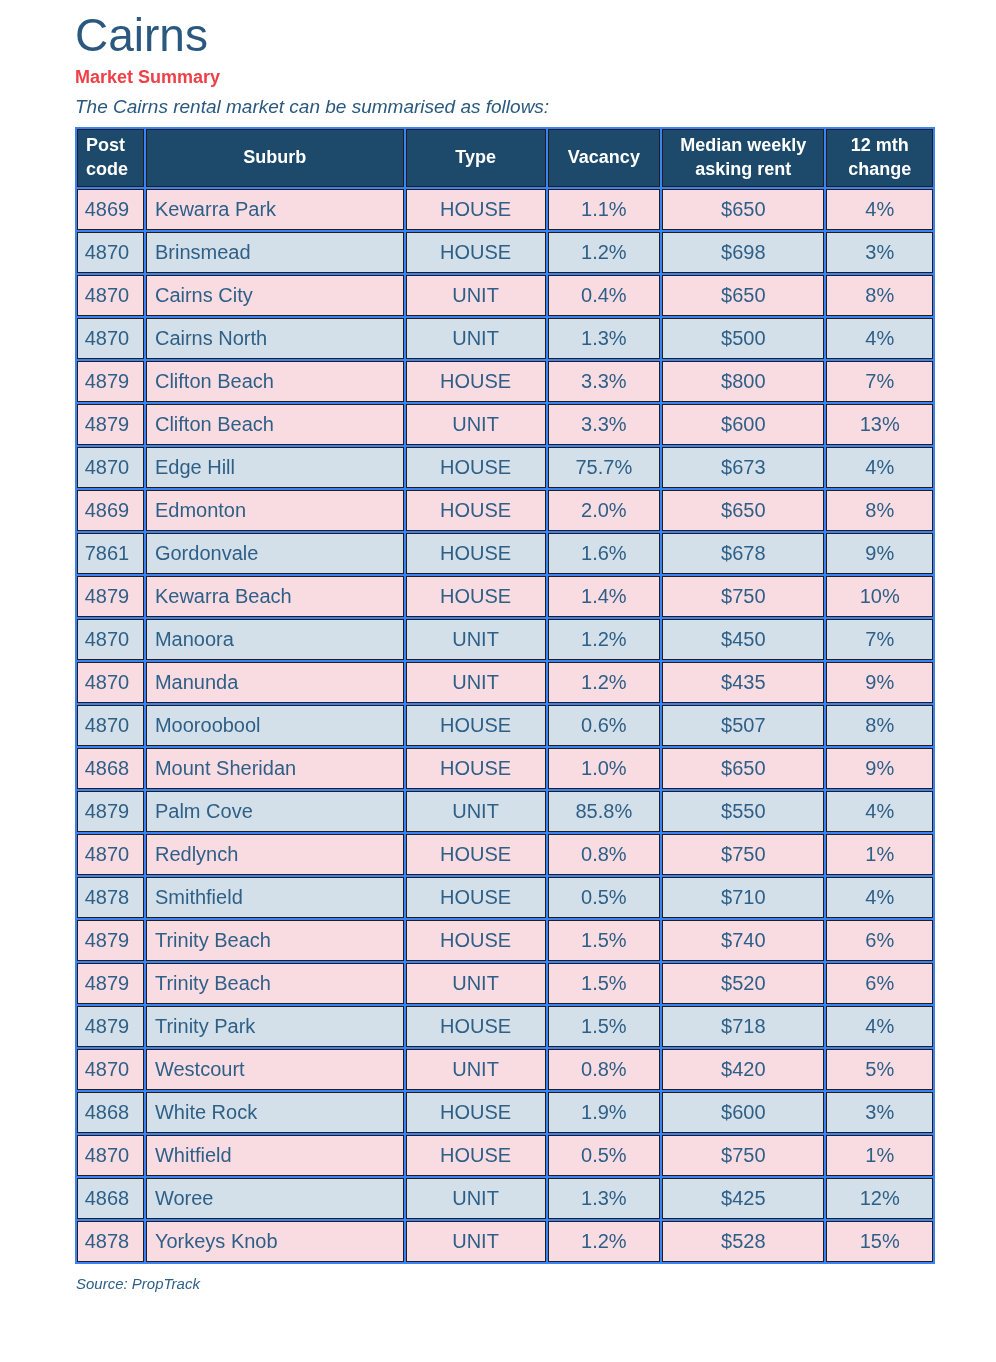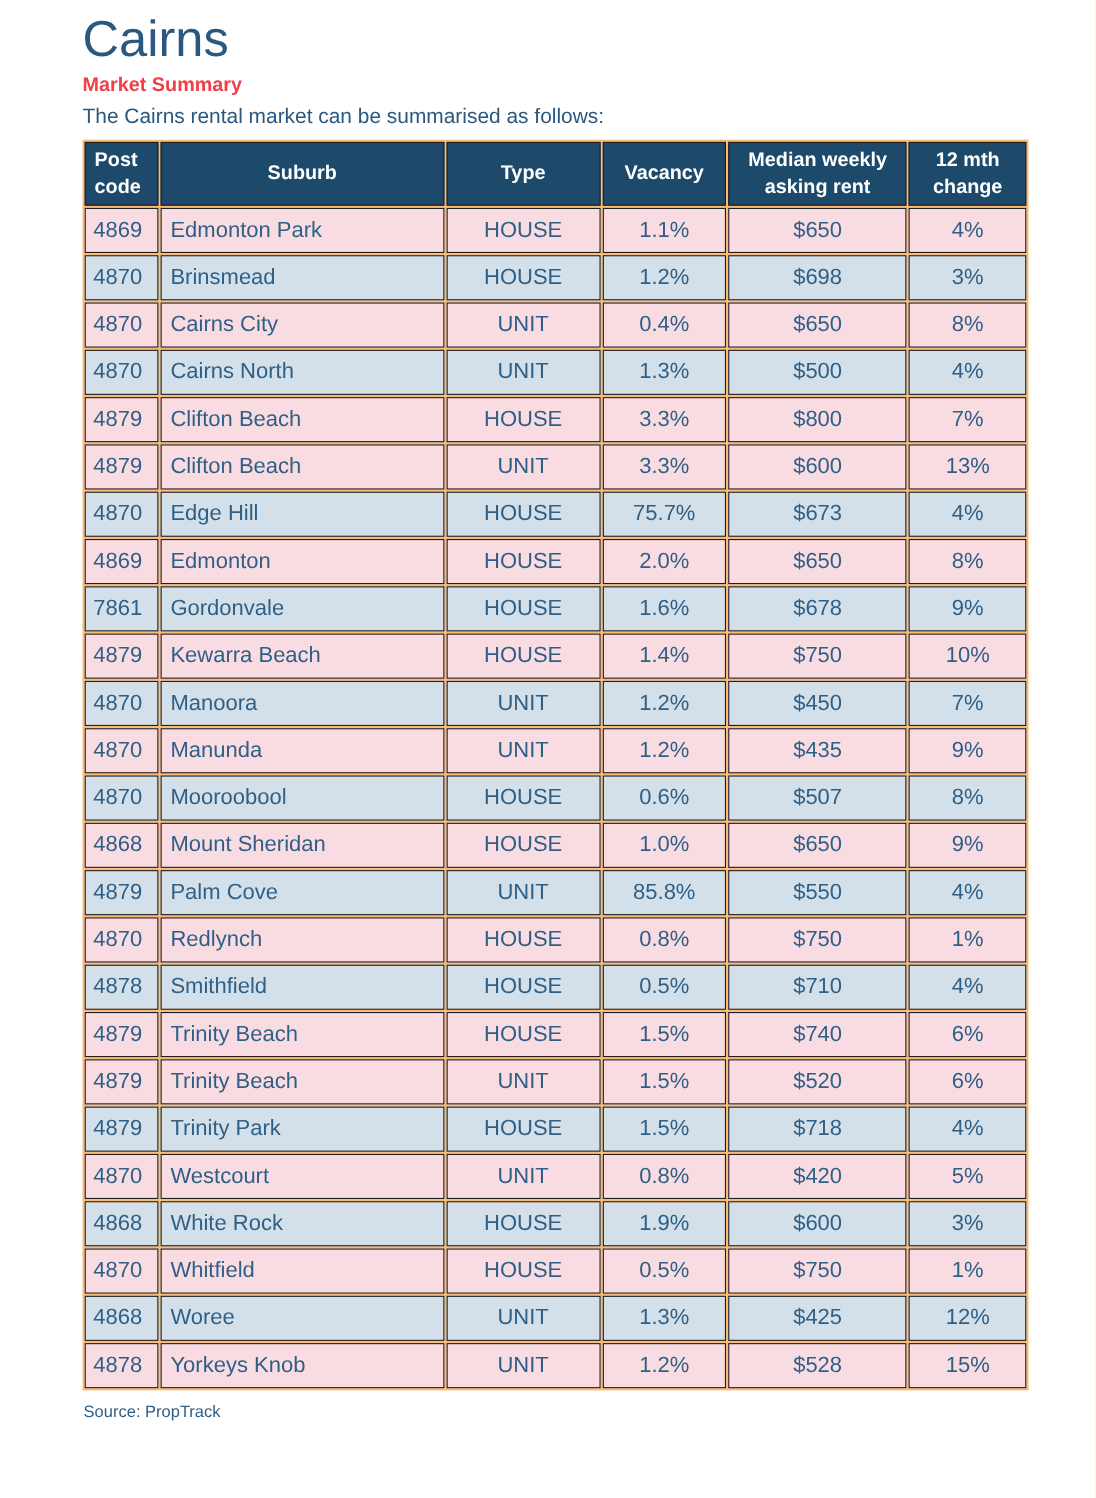--- a/index.html
+++ b/index.html
@@ -29,27 +29,28 @@
     font-size: 18px;
     font-weight: 700;
     line-height: 1.15;
     color: var(--accent_red, #ef4048);
   }
   p.intro-text {
     margin: 0 0 8px 0;
     font-size: 19px;
     line-height: 1.2;
     color: var(--title_blue, #2a587e);
+    font-style: italic;
   }
   table.market-table {
     border-collapse: separate;
     border-spacing: 2px;
     table-layout: fixed;
     width: 860px;
-    background: #fdba74;
+    background: #3b82f6;
   }
   .market-table th,
   .market-table td {
     border: 1px solid var(--border, #1f1f1f);
     vertical-align: middle;
     overflow: hidden;
     white-space: normal;
   }
   .market-table th {
     background: var(--header_bg, #1d4a6b);
@@ -74,20 +75,21 @@
   .market-table td.td-postcode { text-align: center; padding-right: 7px; }
   .market-table td.td-suburb   { text-align: left;  padding-left: 8px; }
   .market-table td.td-center   { text-align: center; }
   tr.row-pink td { background: var(--row_pink, #f9dce2); }
   tr.row-blue td { background: var(--row_blue, #d3e0e9); }
   p.source-note {
     margin: 11px 0 0 1px;
     font-size: 15px;
     line-height: 1.2;
     color: var(--text_blue, #2e5f87);
+    font-style: italic;
   }
 </style>
 </head>
 <body>
 
 <div class="page">
   <h1 class="page-title">Cairns</h1>
   <h2 class="section-heading">Market Summary</h2>
   <p class="intro-text">The Cairns rental market can be summarised as follows:</p>
 
@@ -106,21 +108,21 @@
         <th>Suburb</th>
         <th>Type</th>
         <th>Vacancy</th>
         <th>Median weekly asking rent</th>
         <th>12 mth change</th>
       </tr>
     </thead>
     <tbody id="table-body">
         <tr class="row-pink">
           <td class="td-postcode">4869</td>
-          <td class="td-suburb">Edmonton Park</td>
+          <td class="td-suburb">Kewarra Park</td>
           <td class="td-center">HOUSE</td>
           <td class="td-center">1.1%</td>
           <td class="td-center">$650</td>
           <td class="td-center">4%</td>
         </tr>
         <tr class="row-blue">
           <td class="td-postcode">4870</td>
           <td class="td-suburb">Brinsmead</td>
           <td class="td-center">HOUSE</td>
           <td class="td-center">1.2%</td>

